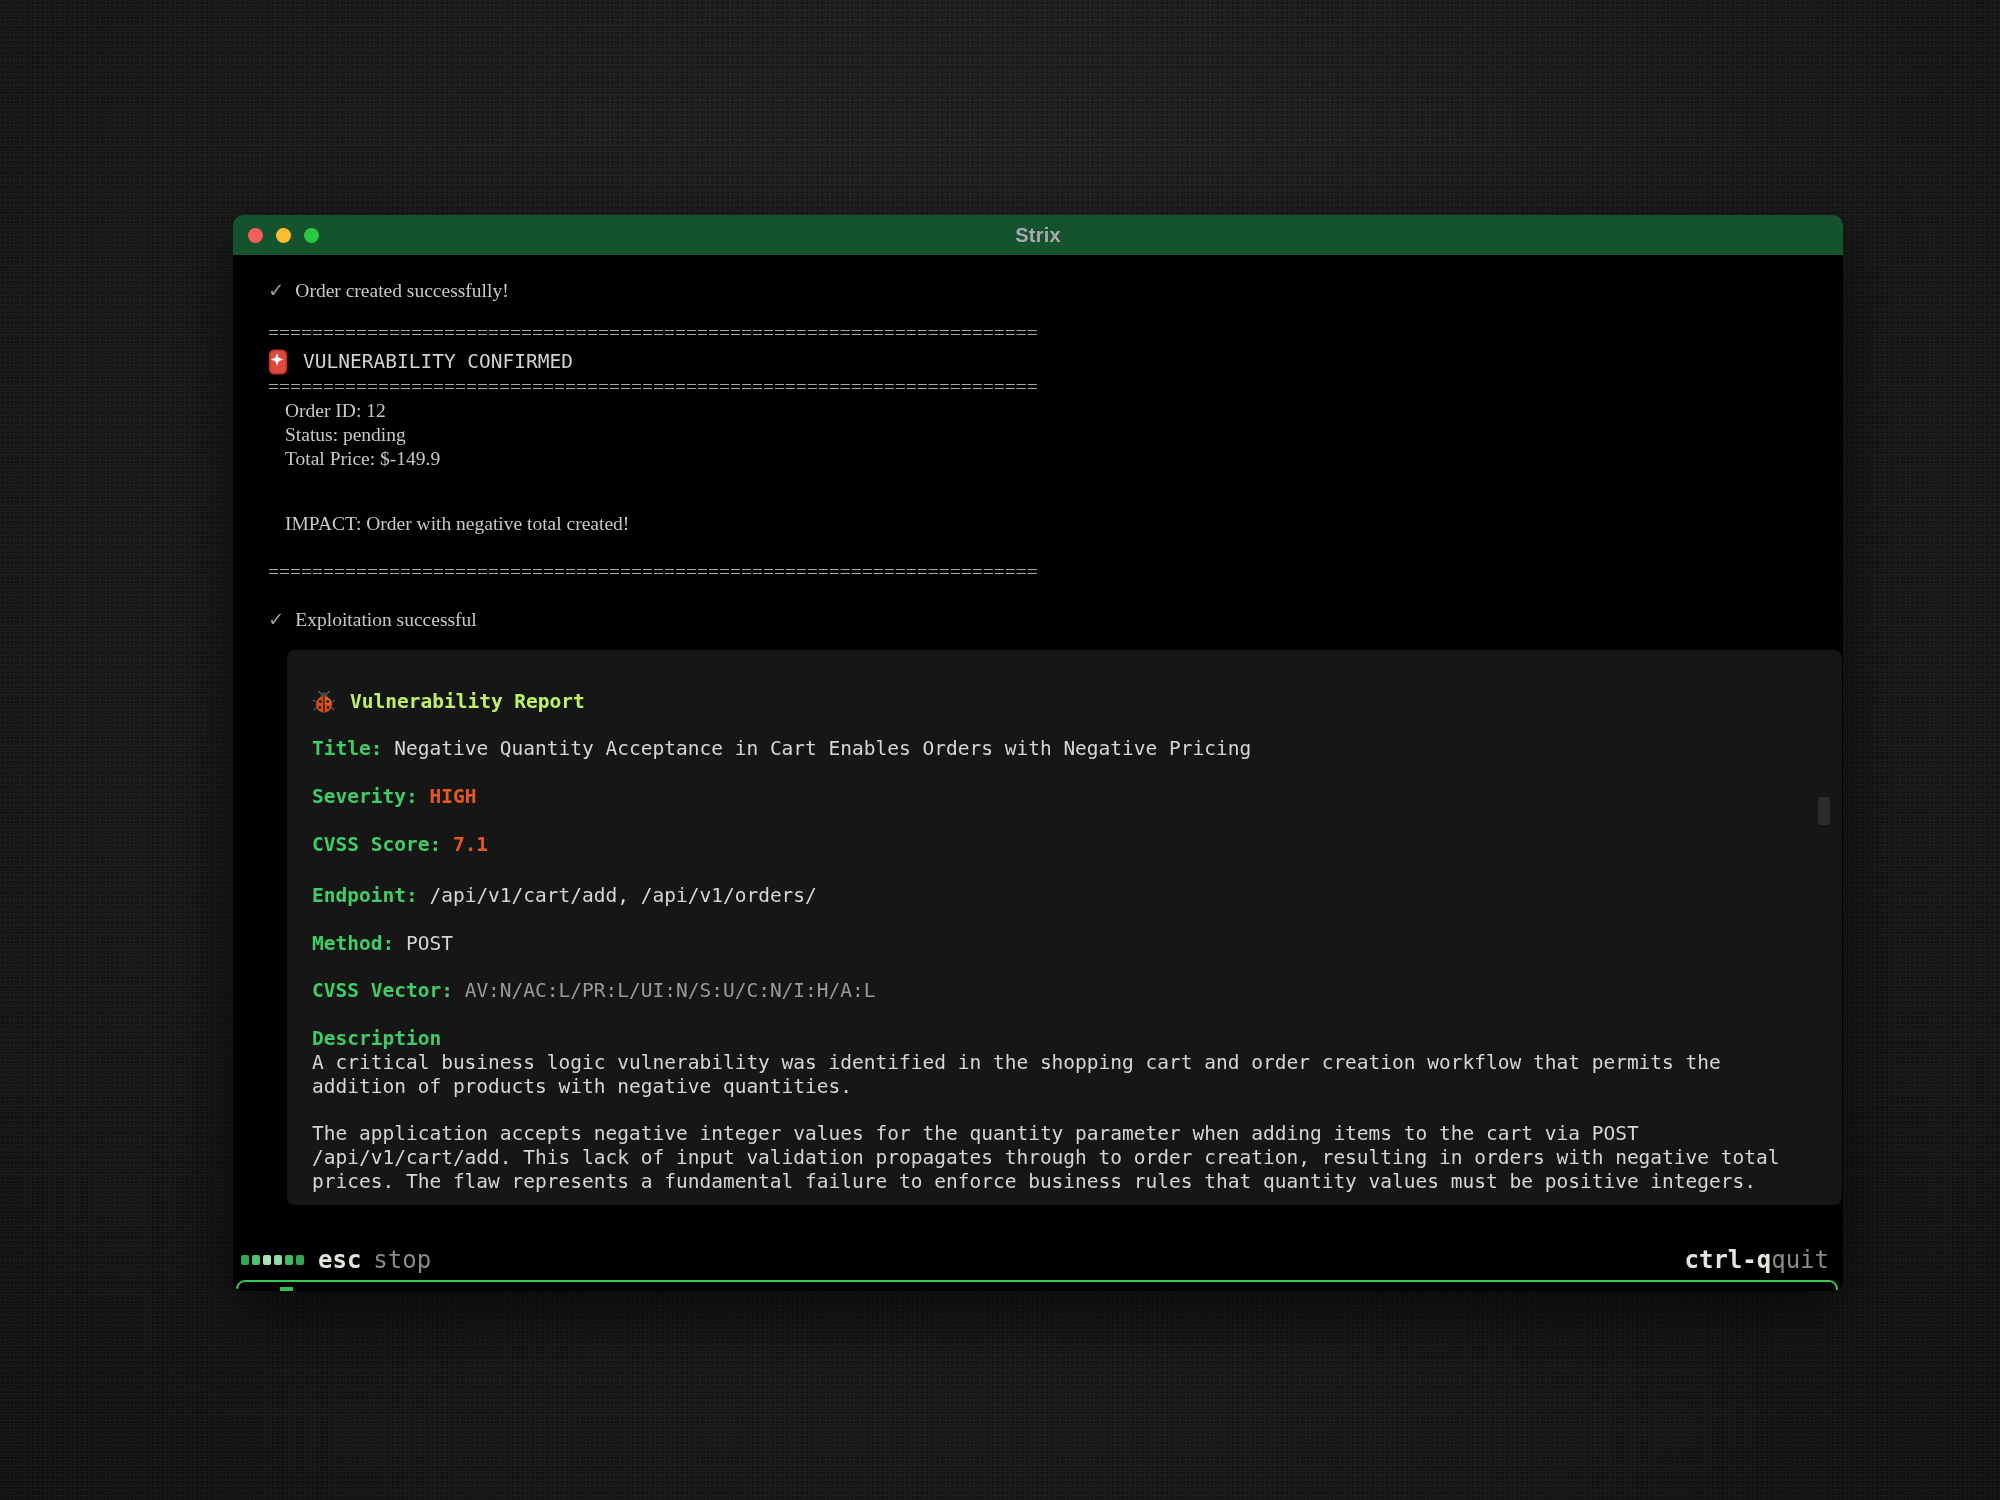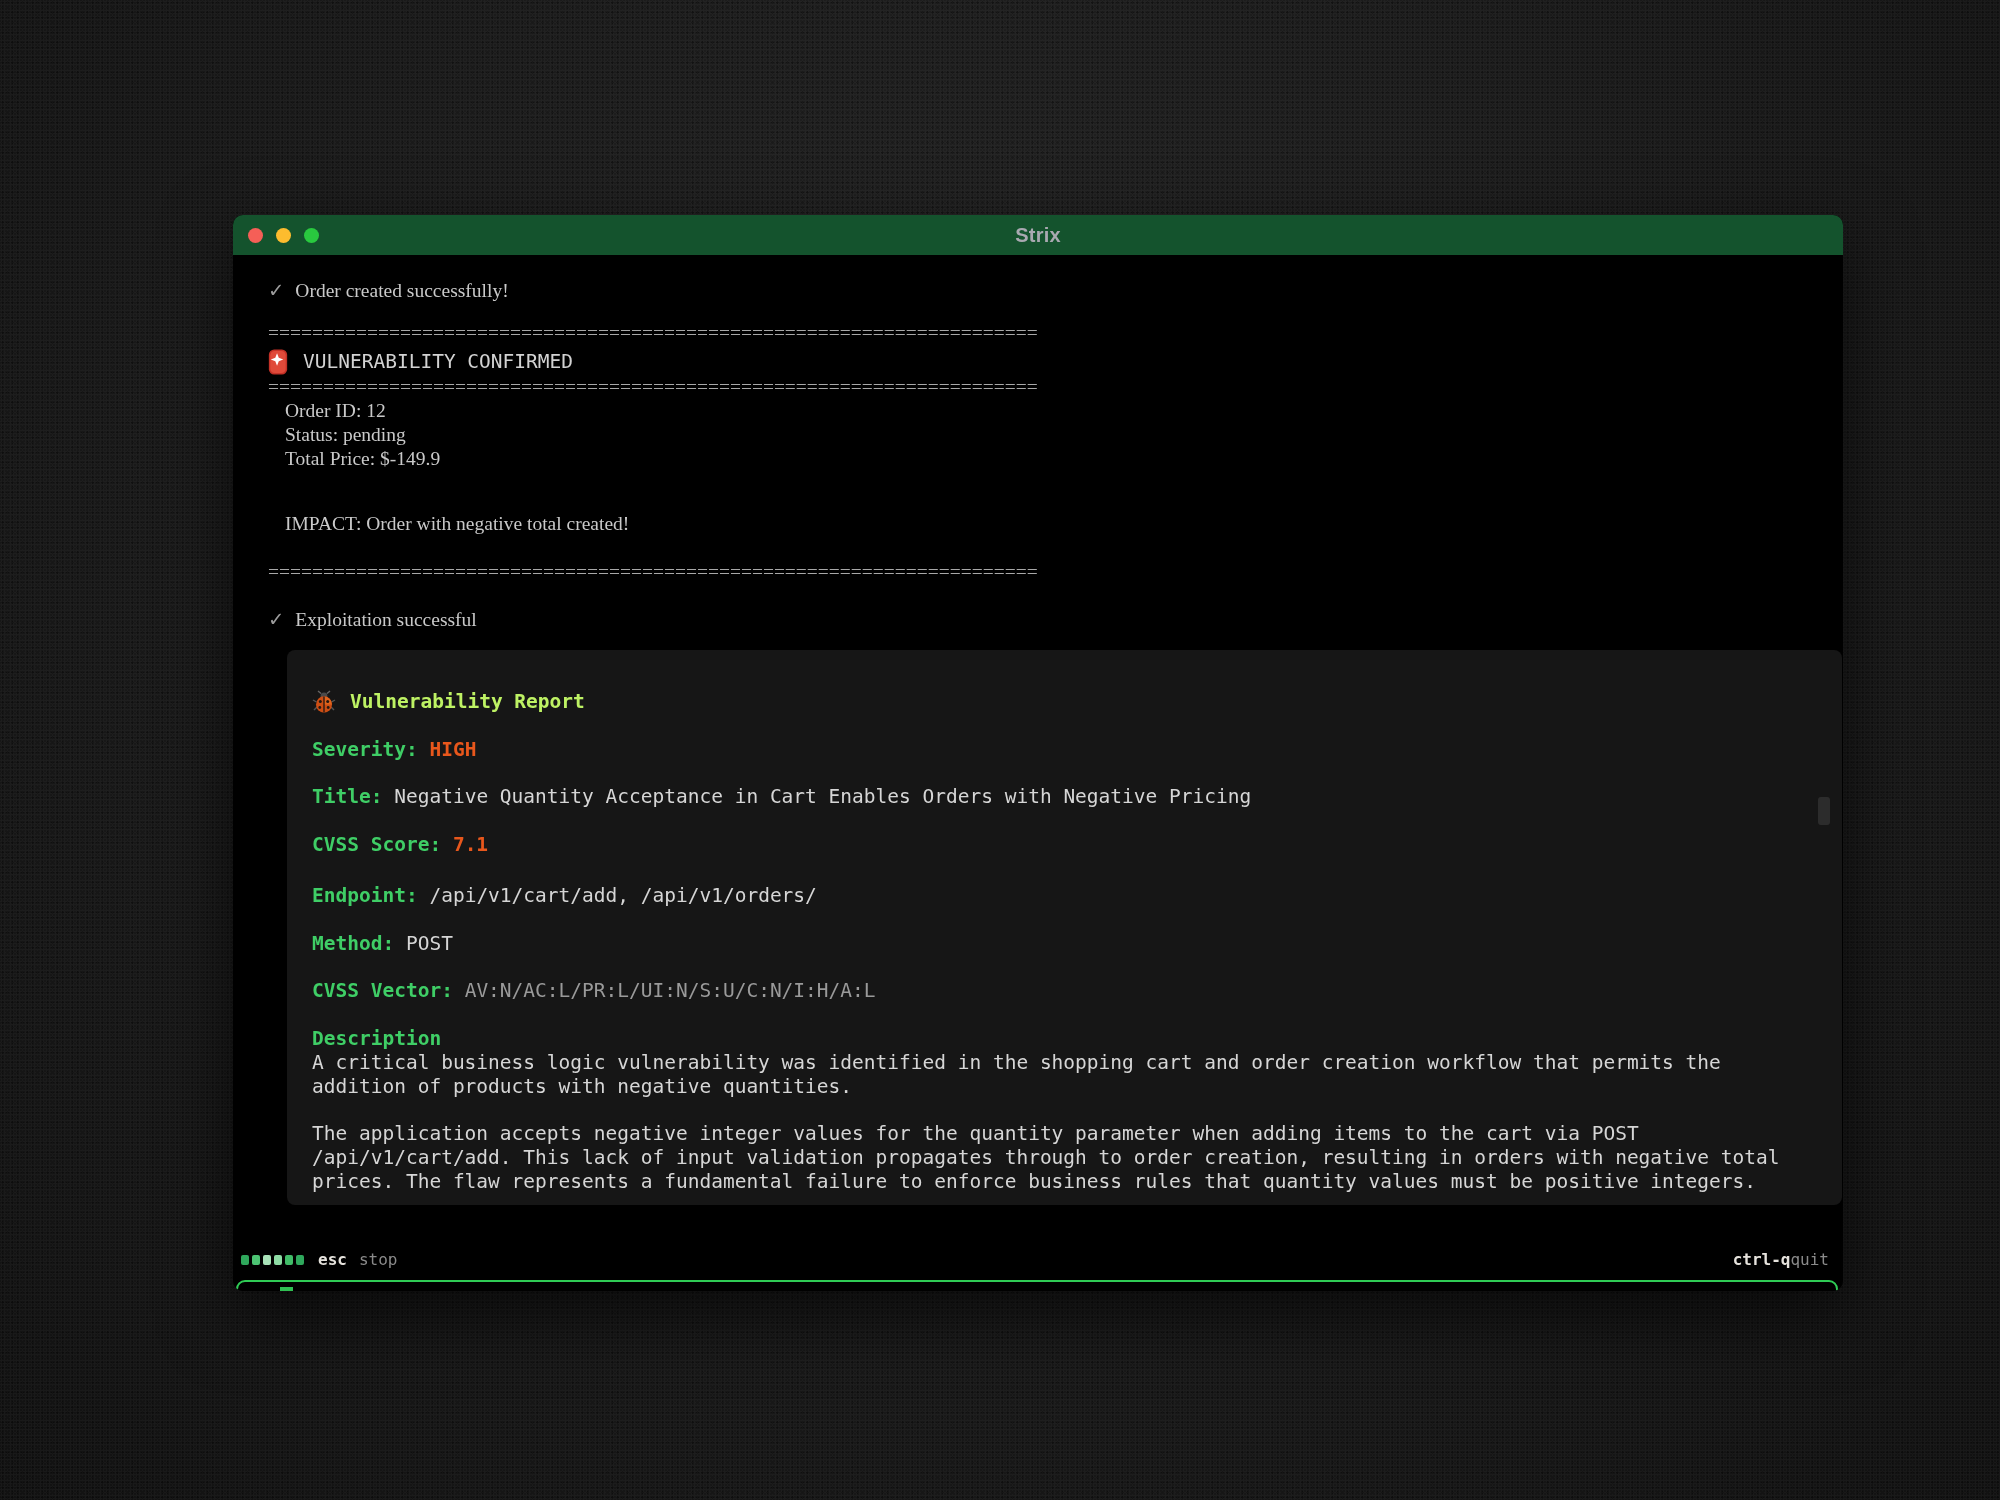--- a/index.html
+++ b/index.html
@@ -66,21 +66,21 @@
   .desc-head { margin-top:24px; color:#3fce66; font-weight:bold; }
   .para { white-space:normal; max-width:1475px; }
   .para.p2 { margin-top:23px; }
 
   .scroll-thumb { position:absolute; left:1585px; top:542px; width:12px; height:28px; background:#2c2c2c; border-radius:3px; }
 
   
   .statusbar {
     position:absolute; left:0; top:988px; width:100%; height:34px;
     display:flex; align-items:center; justify-content:space-between;
-    padding:0 14px 0 8px; font-size:16px;
+    padding:0 14px 0 8px; font-size:24px;
   }
   .sb-left, .sb-right { display:flex; align-items:center; }
   .dots { display:flex; gap:3px; margin-right:14px; }
   .dot { width:8px; height:10px; border-radius:2px; display:inline-block; }
   .key { color:#e6e3dd; font-weight:bold; }
   .hint { color:#8a8a8a; margin-left:12px; }
   .sb-right .hint { margin-left:0; }
 
   
   .inputbox {
@@ -146,23 +146,23 @@
           <path d="M12 6.5 A 8 8.3 0 0 1 20 14.5 L12 14.5 Z" fill="#e2641c"></path>
           <line x1="12" y1="6.5" x2="12" y2="22.6" stroke="#221510" stroke-width="1.3"></line>
           <circle cx="8.3" cy="11.5" r="1.5" fill="#241812"></circle>
           <circle cx="15.7" cy="11.5" r="1.5" fill="#241812"></circle>
           <circle cx="7.8" cy="17.5" r="1.4" fill="#241812"></circle>
           <circle cx="16.2" cy="17.5" r="1.4" fill="#241812"></circle>
         </svg>
         <span>Vulnerability Report</span>
       </div>
 
+      <div class="field m23"><span class="lbl">Title:</span> <span class="val-white">Negative Quantity Acceptance in Cart Enables Orders with Negative Pricing</span></div>
+
       <div class="field"><span class="lbl">Severity:</span> <span class="val-orange">HIGH</span></div>
-
-      <div class="field m23"><span class="lbl">Title:</span> <span class="val-white">Negative Quantity Acceptance in Cart Enables Orders with Negative Pricing</span></div>
 
       <div class="field"><span class="lbl">CVSS Score:</span> <span class="val-orange">7.1</span></div>
 
       <div class="field m27"><span class="lbl">Endpoint:</span> <span class="val-white">/api/v1/cart/add, /api/v1/orders/</span></div>
 
       <div class="field"><span class="lbl">Method:</span> <span class="val-white">POST</span></div>
 
       <div class="field m23"><span class="lbl">CVSS Vector:</span> <span class="val-gray">AV:N/AC:L/PR:L/UI:N/S:U/C:N/I:H/A:L</span></div>
 
       <div class="desc-head">Description</div>

